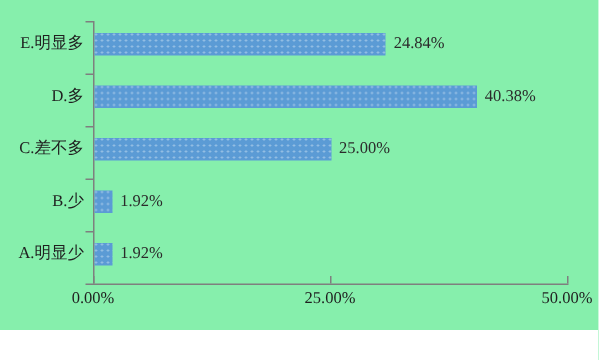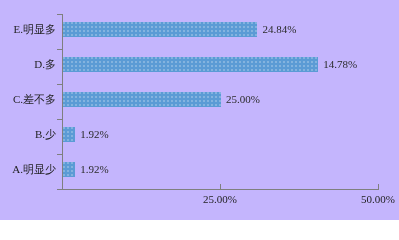--- a/index.html
+++ b/index.html
@@ -7,21 +7,21 @@
     padding: 0;
     background: #ffffff;
   }
   body {
     font-family: "Liberation Serif", "DejaVu Serif", serif;
   }
   #chart-root {
     position: relative;
     width: 399px;
     height: 220px;
-    background: #c4b5fd;
+    background: #86efac;
     overflow: hidden;
   }
 
   
   
   .plot {
     position: absolute;
     left: 0;
     top: 0;
     width: 399px;
@@ -136,35 +136,36 @@
     <div class="cat-label" style="top:127px;">B.少</div>
     <div class="cat-label" style="top:162px;">A.明显少</div>
 
     <div class="bar-row" style="top:22px;">
       <div class="bar" style="width: 194.466px; background-color: rgb(91, 155, 213);"></div>
       <div class="bar-value" style="left: 199.466px;">24.84%</div>
     </div>
 
     <div class="bar-row" style="top:57px;">
       <div class="bar" style="width: 255.202px; background-color: rgb(91, 155, 213);"></div>
-      <div class="bar-value" style="left: 260.202px;">14.78%</div>
+      <div class="bar-value" style="left: 260.202px;">40.38%</div>
     </div>
 
     <div class="bar-row" style="top:92px;">
       <div class="bar" style="width: 158px; background-color: rgb(91, 155, 213);"></div>
       <div class="bar-value" style="left: 163px;">25.00%</div>
     </div>
 
     <div class="bar-row" style="top:127px;">
       <div class="bar" style="width: 12.1344px; background-color: rgb(91, 155, 213);"></div>
       <div class="bar-value" style="left: 17.1344px;">1.92%</div>
     </div>
 
     <div class="bar-row" style="top:162px;">
       <div class="bar" style="width: 12.1344px; background-color: rgb(91, 155, 213);"></div>
       <div class="bar-value" style="left: 17.1344px;">1.92%</div>
     </div>
 
+    <div class="x-label" style="left:22px;">0.00%</div>
     <div class="x-label" style="left:180px;">25.00%</div>
     <div class="x-label" style="left:338px;">50.00%</div>
 
   </div>
 </div>
 
 </body></html>

